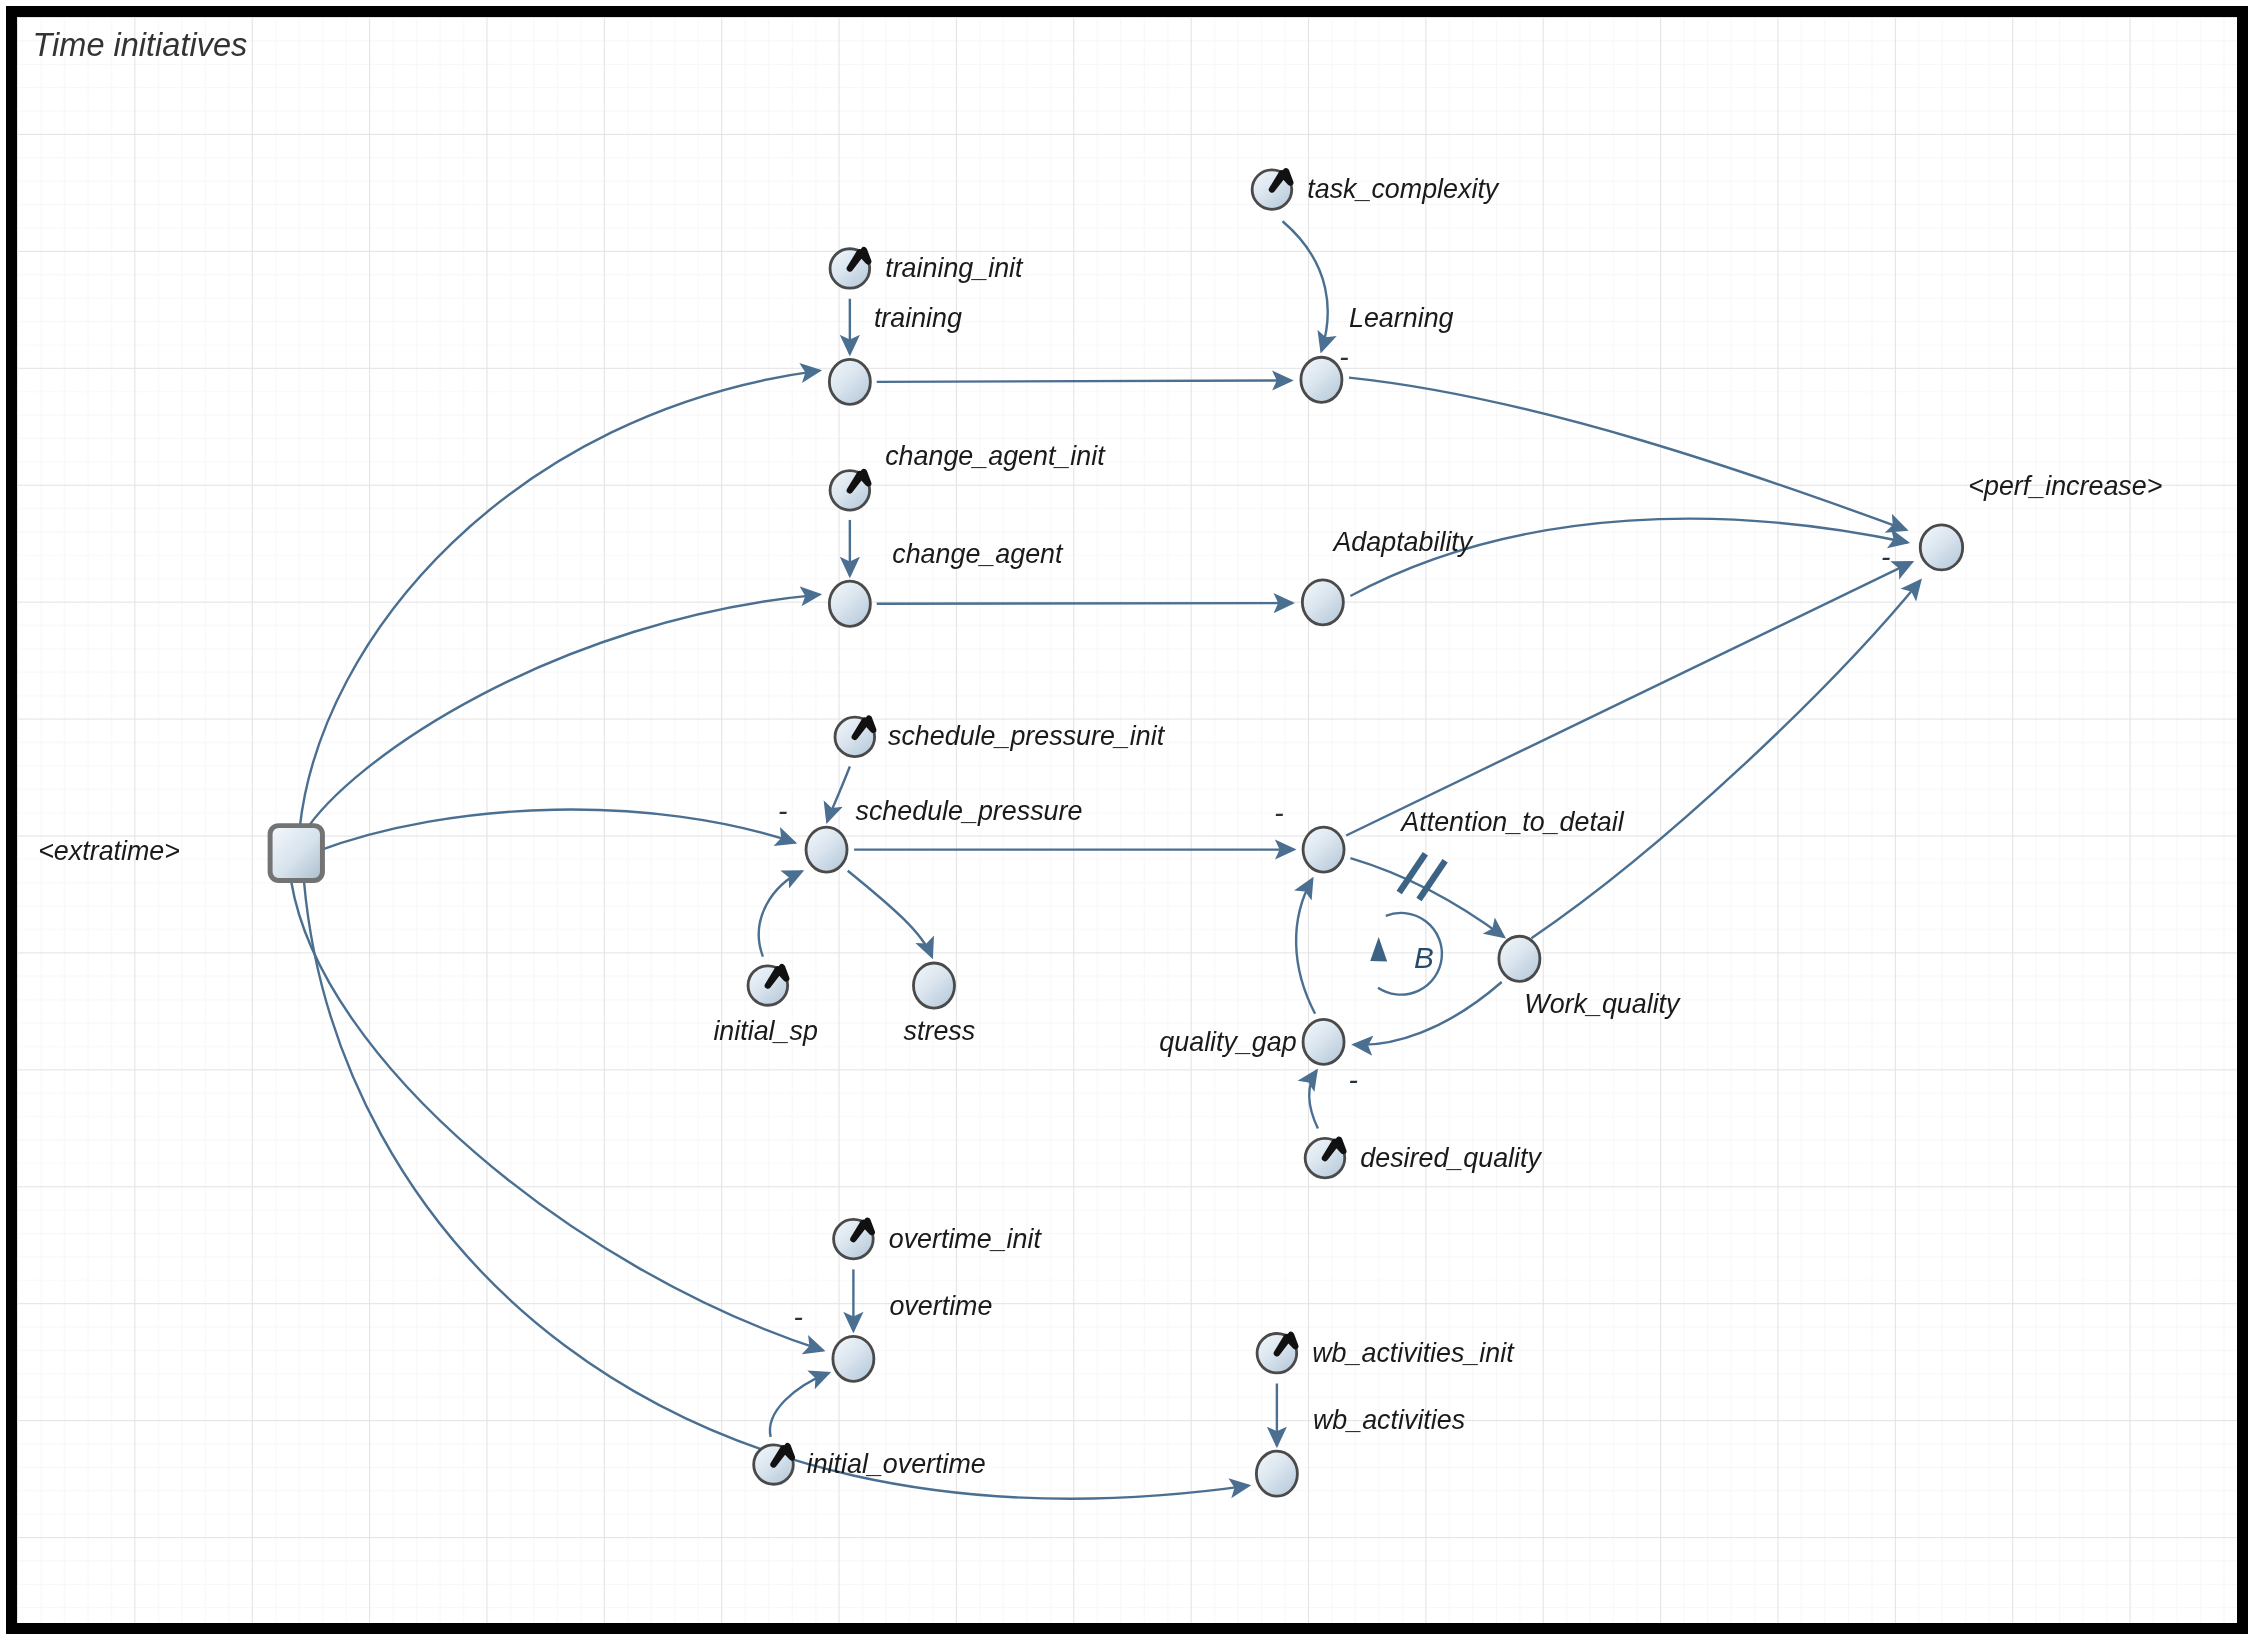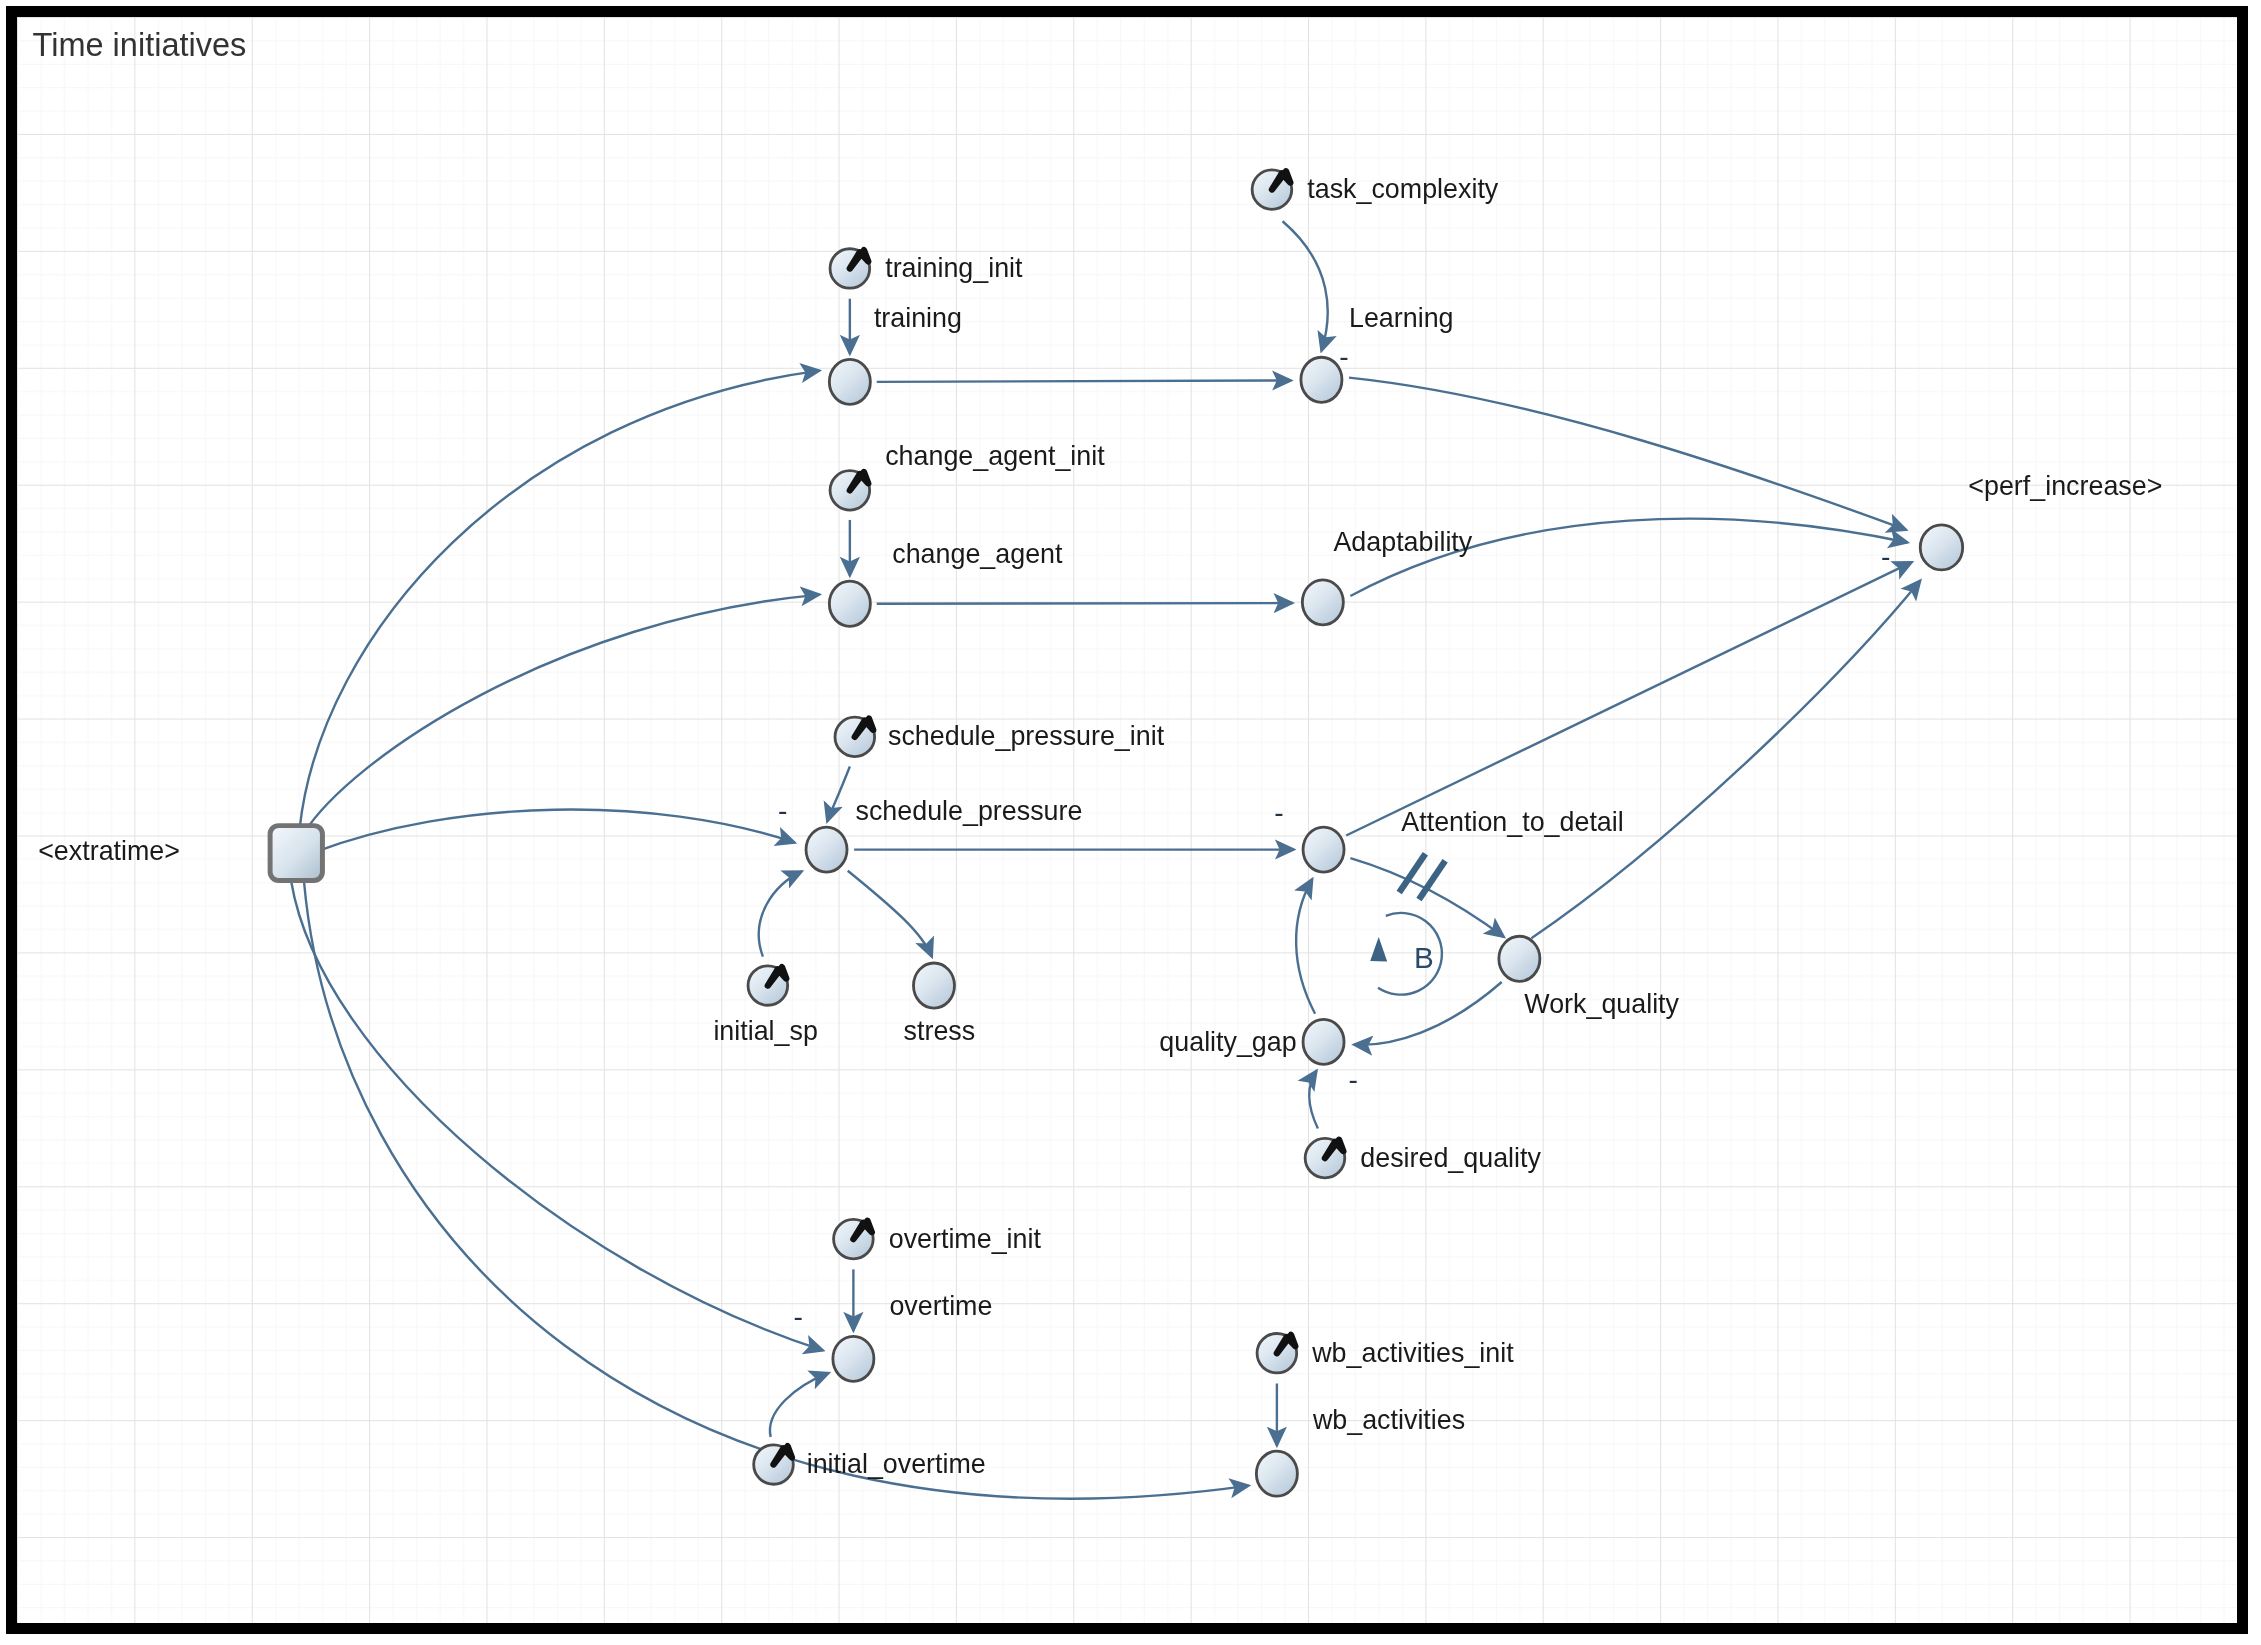--- a/index.html
+++ b/index.html
@@ -17,20 +17,21 @@
   }
   #frame {
     position: absolute;
     left: 6.4px;
     top: 5.7px;
     width: 2242px;
     height: 1628px;
     border: 11.4px solid #000000;
     box-sizing: border-box;
     background: #ffffff;
+    font-style: italic;
   }
   #canvas {
     position: absolute;
     inset: 0;
     width: 100%;
     height: 100%;
   }
   svg { display: block; }
   text { font-family: "Liberation Sans", sans-serif; }
   .vname {

